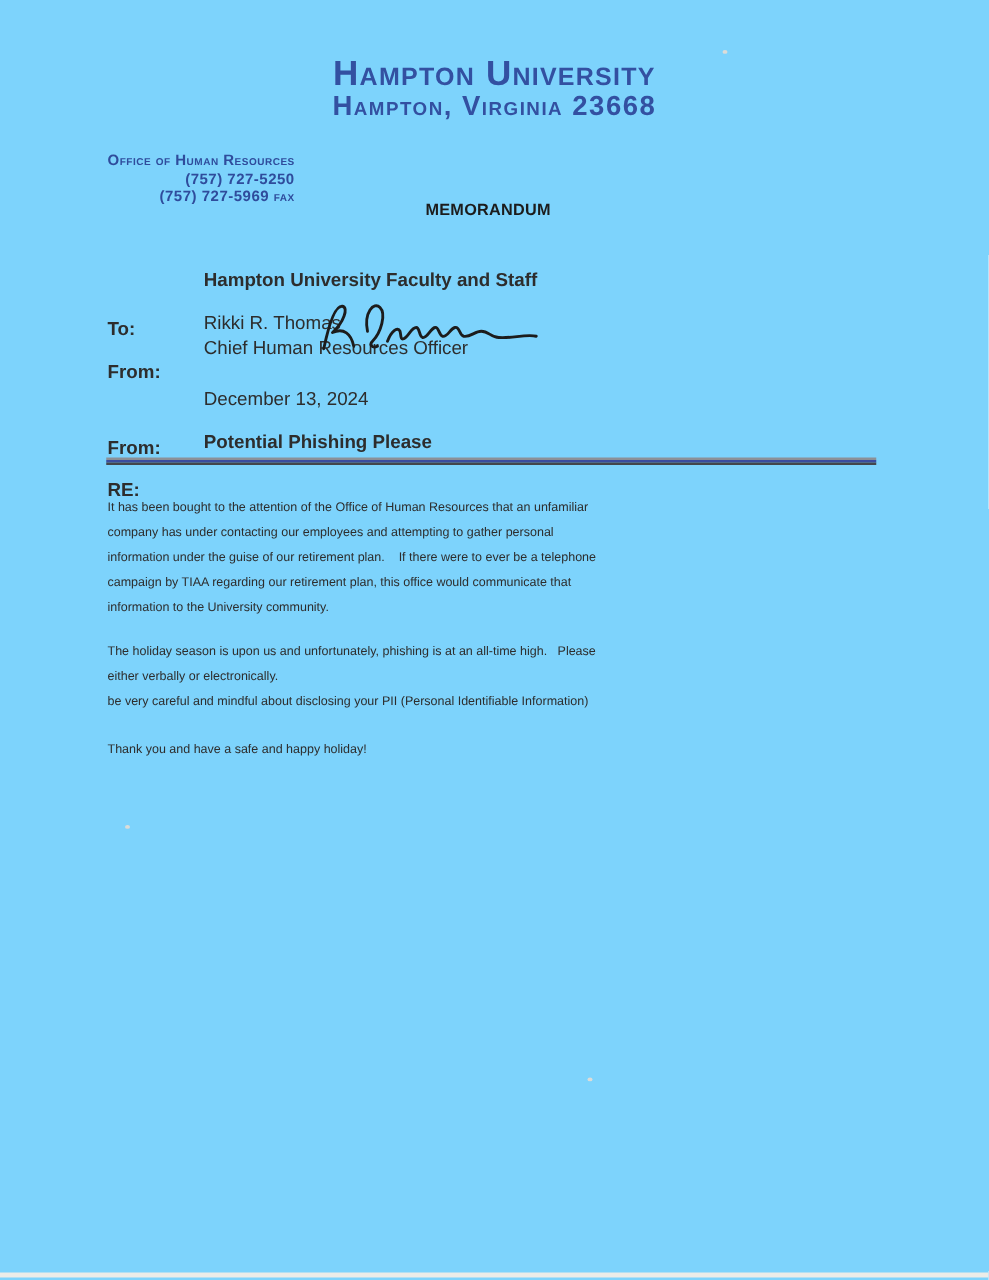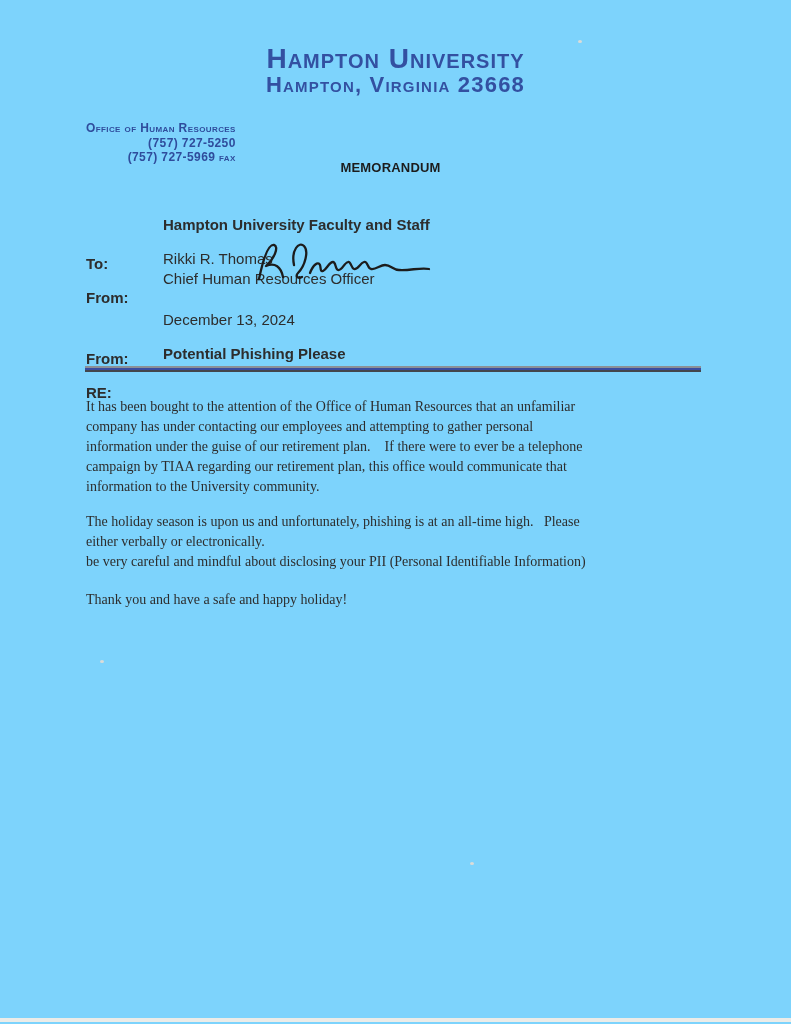--- a/index.html
+++ b/index.html
@@ -88,24 +88,23 @@
     width: 616px; height: 6px;
   }
   .divider .stripe-top    { height: 2px; background: #8b9097; }
   .divider .stripe-middle { height: 2px; background: #3a4da0; }
   .divider .stripe-bottom { height: 2px; background: #43464c; }
 
   
   .para {
     position: absolute;
     left: 86px;
-    font-size: 14px;
+    font-size: 10px;
     line-height: 20px;
     color: #2d2d2d;
-    font-family: Liberation Serif, serif;
   }
   .para-1 { top: 397px; }
   .para-2 { top: 512px; }
   .para-3 { top: 590px; text-align: center; }
   .para .line { white-space: pre; }
 
   
   .bottom-scan-edge {
     position: absolute;
     left: 0; right: 0; bottom: 2px;

